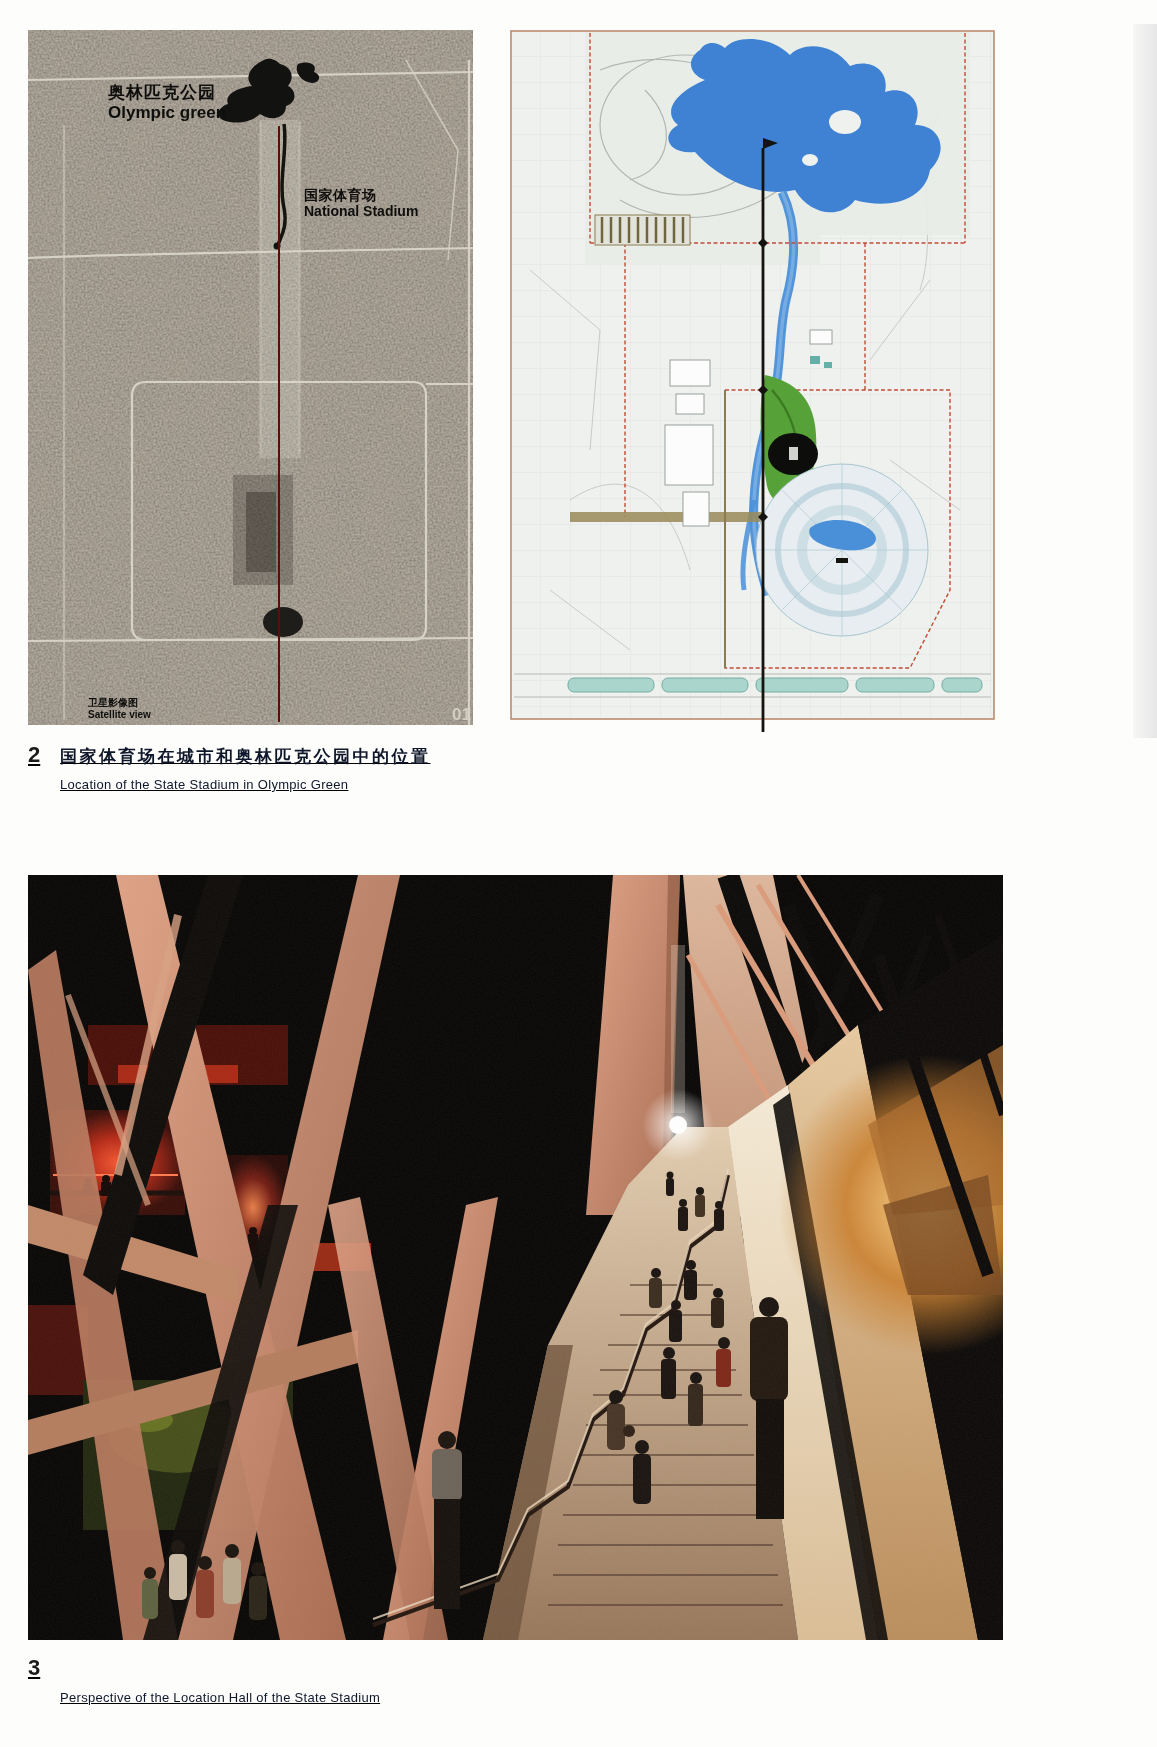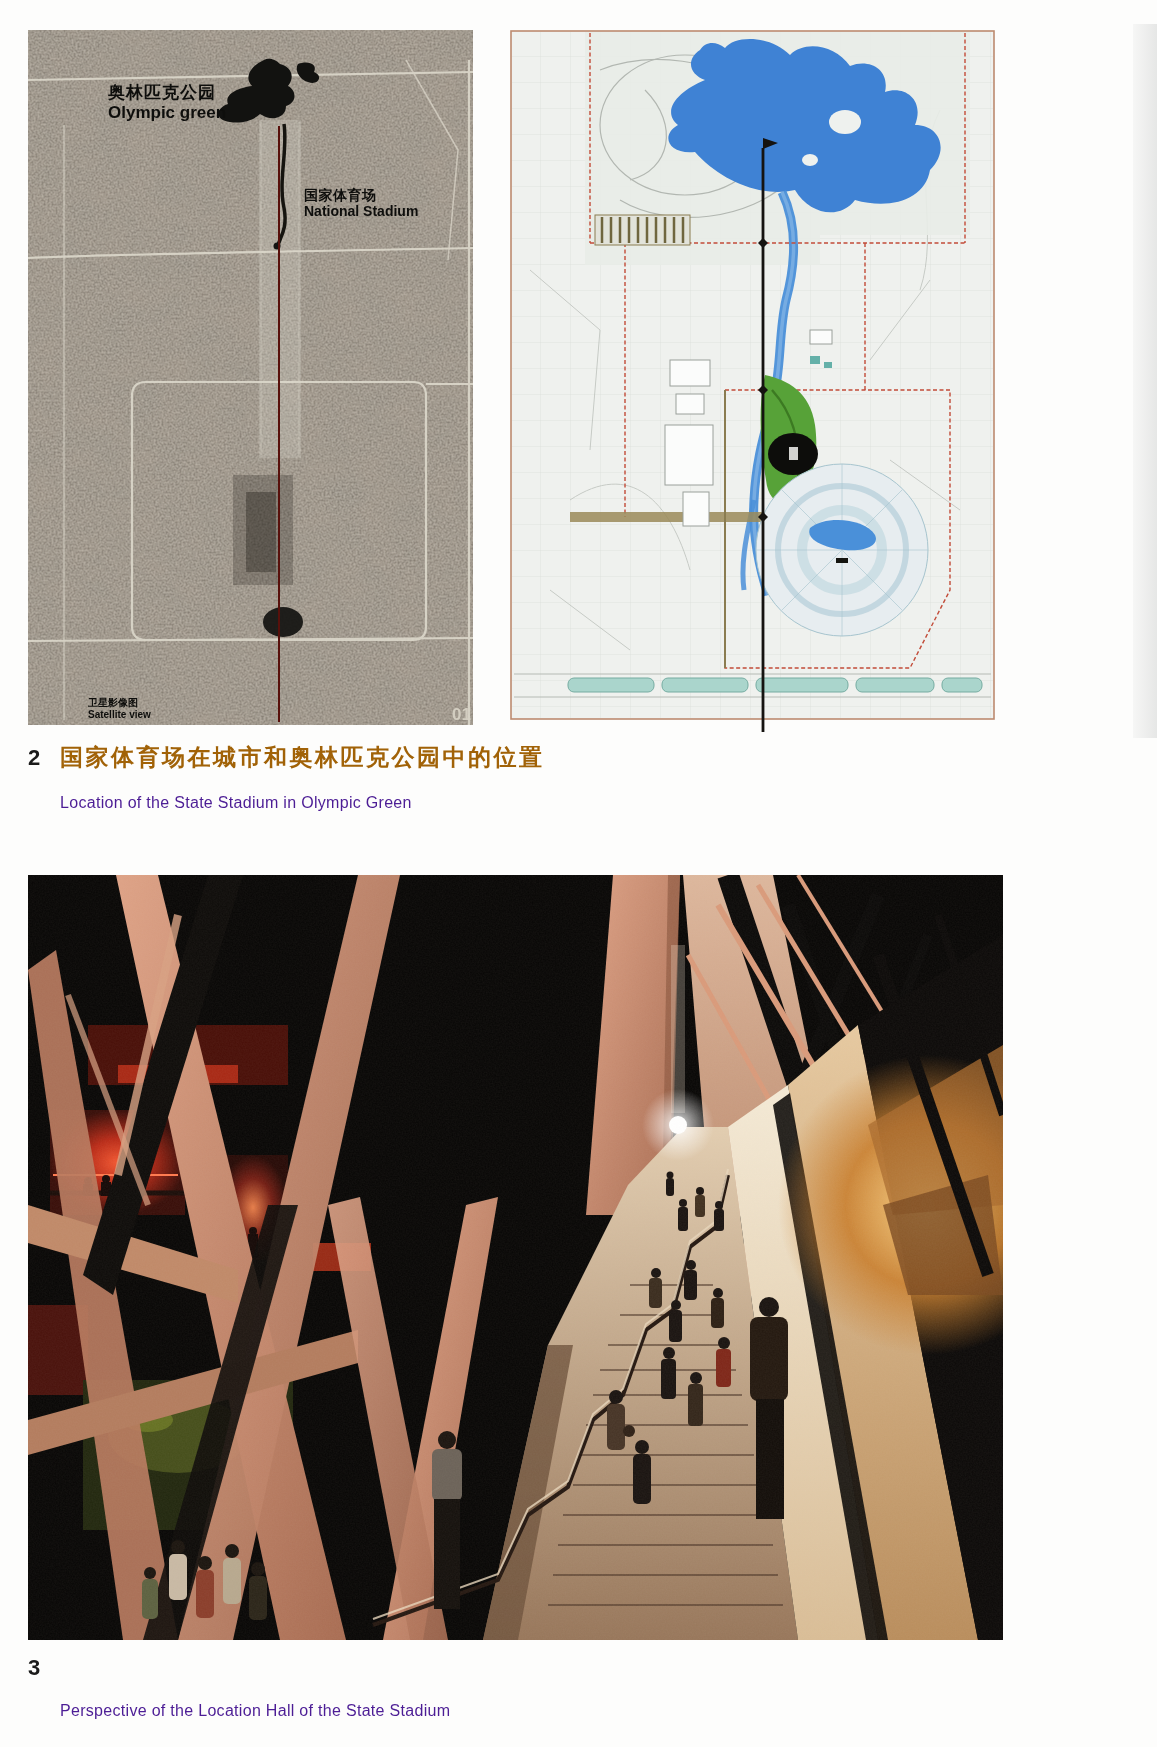--- a/index.html
+++ b/index.html
@@ -1,29 +1,29 @@
 <!DOCTYPE html>
 <html><head>
 <meta charset="utf-8">
 <style>
   html,body{margin:0;padding:0;background:#ffffff;}
   .page{
     position:relative;width:1157px;height:1747px;overflow:hidden;
     background:#fdfdfc;font-family:"Liberation Sans",sans-serif;
   }
-  .abs{position:absolute;}
+  .abs{position:absolute;text-decoration:underline;}
   .facing-edge{
     left:1133px;top:24px;width:24px;height:714px;
     background:linear-gradient(to right,rgba(120,125,125,0.05),rgba(110,115,115,0.16));
   }
   .caption{left:28px;}
   .cap-row{display:flex;align-items:baseline;}
   .cap-num{width:32px;font-size:22px;font-weight:bold;color:#1a1a1a;}
-  .cap-zh{font-size:23px;font-weight:bold;color:#a16207;letter-spacing:2.5px;}
-  .cap-en{margin-left:32px;margin-top:21px;font-size:16px;color:#4c1d95;letter-spacing:0.3px;}
+  .cap-zh{font-size:17px;font-weight:bold;color:#0f172a;letter-spacing:2.5px;}
+  .cap-en{margin-left:32px;margin-top:9px;font-size:13px;color:#0f172a;letter-spacing:0.3px;}
   svg text{font-family:"Liberation Sans",sans-serif;}
 </style>
 </head>
 <body>
 
 <div class="page">
 
   <div class="abs facing-edge"></div>
 
   <div class="abs" style="left:28px;top:30px;">

